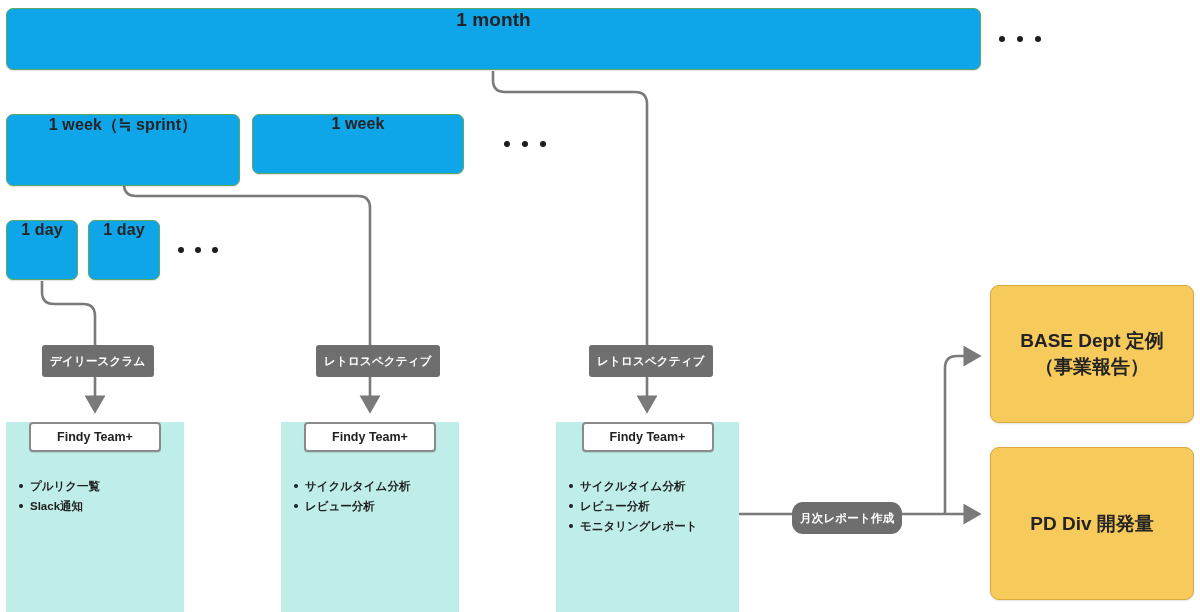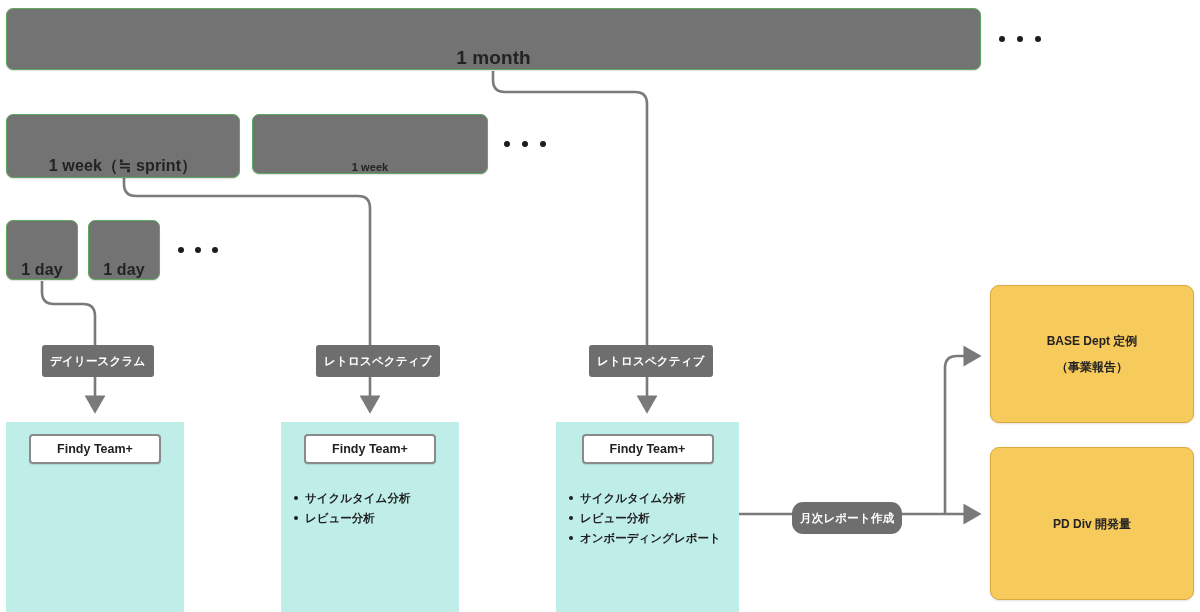--- a/index.html
+++ b/index.html
@@ -25,34 +25,34 @@
     top: 0;
     width: 1200px;
     height: 612px;
     pointer-events: none;
   }
 
   
   .green-box {
     position: absolute;
     box-sizing: border-box;
-    background: #737373;
+    background: #0ea5e9;
     border: 1.5px solid #5fa85f;
     border-radius: 7px;
     display: flex;
-    align-items: flex-end;
+    align-items: flex-start;
     justify-content: center;
     font-weight: bold;
     color: #232323;
     letter-spacing: .1px;
     box-shadow: 0 1px 1px rgba(0,0,0,.12);
   }
   .gb-month  { left: 6px;   top: 8px;   width: 975px; height: 62px;  font-size: 19px; }
-  .gb-week1  { left: 6px;   top: 114px; width: 234px; height: 64px;  font-size: 16px; }
-  .gb-week2  { left: 252px; top: 114px; width: 236px; height: 60px;  font-size: 11px; }
+  .gb-week1  { left: 6px;   top: 114px; width: 234px; height: 72px;  font-size: 16px; }
+  .gb-week2  { left: 252px; top: 114px; width: 212px; height: 60px;  font-size: 16px; }
   .gb-day1   { left: 6px;   top: 220px; width: 72px;  height: 60px;  font-size: 16px; }
   .gb-day2   { left: 88px;  top: 220px; width: 72px;  height: 60px;  font-size: 16px; }
 
   
   .ellipsis {
     position: absolute;
     display: flex;
     align-items: center;
     gap: 12px;
   }
@@ -88,21 +88,20 @@
   .lb-daily   { left: 42px;  top: 345px; }
   .lb-retro1  { left: 316px; top: 345px; }
   .lb-retro2  { left: 589px; top: 345px; }
   .lb-monthly { left: 792px; top: 502px; border-radius: 11px; }
 
   
   .teal-panel {
     position: absolute;
     box-sizing: border-box;
     background: #bfede8;
-    padding-top: 12px;
   }
   .tp-1 { left: 6px;   top: 422px; width: 178px; height: 190px; }
   .tp-2 { left: 281px; top: 422px; width: 178px; height: 190px; }
   .tp-3 { left: 556px; top: 422px; width: 183px; height: 190px; }
 
   .tool-chip {
     box-sizing: border-box;
     margin: 0 auto;
     width: 132px;
     height: 30px;
@@ -147,21 +146,21 @@
     box-sizing: border-box;
     background: #f7ca5c;
     border: 1.5px solid #d9a93e;
     border-radius: 9px;
     display: flex;
     flex-direction: column;
     align-items: center;
     justify-content: center;
     text-align: center;
     font-weight: bold;
-    font-size: 12px;
+    font-size: 19px;
     line-height: 26px;
     color: #232323;
     box-shadow: 0 1px 2px rgba(0,0,0,.12);
   }
   .ob-1 { left: 990px; top: 285px; width: 204px; height: 138px; }
   .ob-2 { left: 990px; top: 447px; width: 204px; height: 153px; }
 </style>
 </head>
 <body>
 
@@ -228,40 +227,44 @@
     <span>レトロスペクティブ</span>
   </div>
   <div class="edge-label lb-monthly">
     <span>月次レポート作成</span>
   </div>
 
   <div class="teal-panel tp-1">
     <div class="tool-chip">
       <span>Findy Team+</span>
     </div>
+    <ul class="feature-list">
+      <li>プルリク一覧</li>
+      <li>Slack通知</li>
+    </ul>
   </div>
 
   <div class="teal-panel tp-2">
     <div class="tool-chip">
       <span>Findy Team+</span>
     </div>
     <ul class="feature-list">
       <li>サイクルタイム分析</li>
       <li>レビュー分析</li>
     </ul>
   </div>
 
   <div class="teal-panel tp-3">
     <div class="tool-chip">
       <span>Findy Team+</span>
     </div>
     <ul class="feature-list">
       <li>サイクルタイム分析</li>
       <li>レビュー分析</li>
-      <li>オンボーディングレポート</li>
+      <li>モニタリングレポート</li>
     </ul>
   </div>
 
   <div class="orange-box ob-1">
     <span>BASE Dept 定例</span>
     <span>（事業報告）</span>
   </div>
   <div class="orange-box ob-2">
     <span>PD Div 開発量</span>
   </div>

